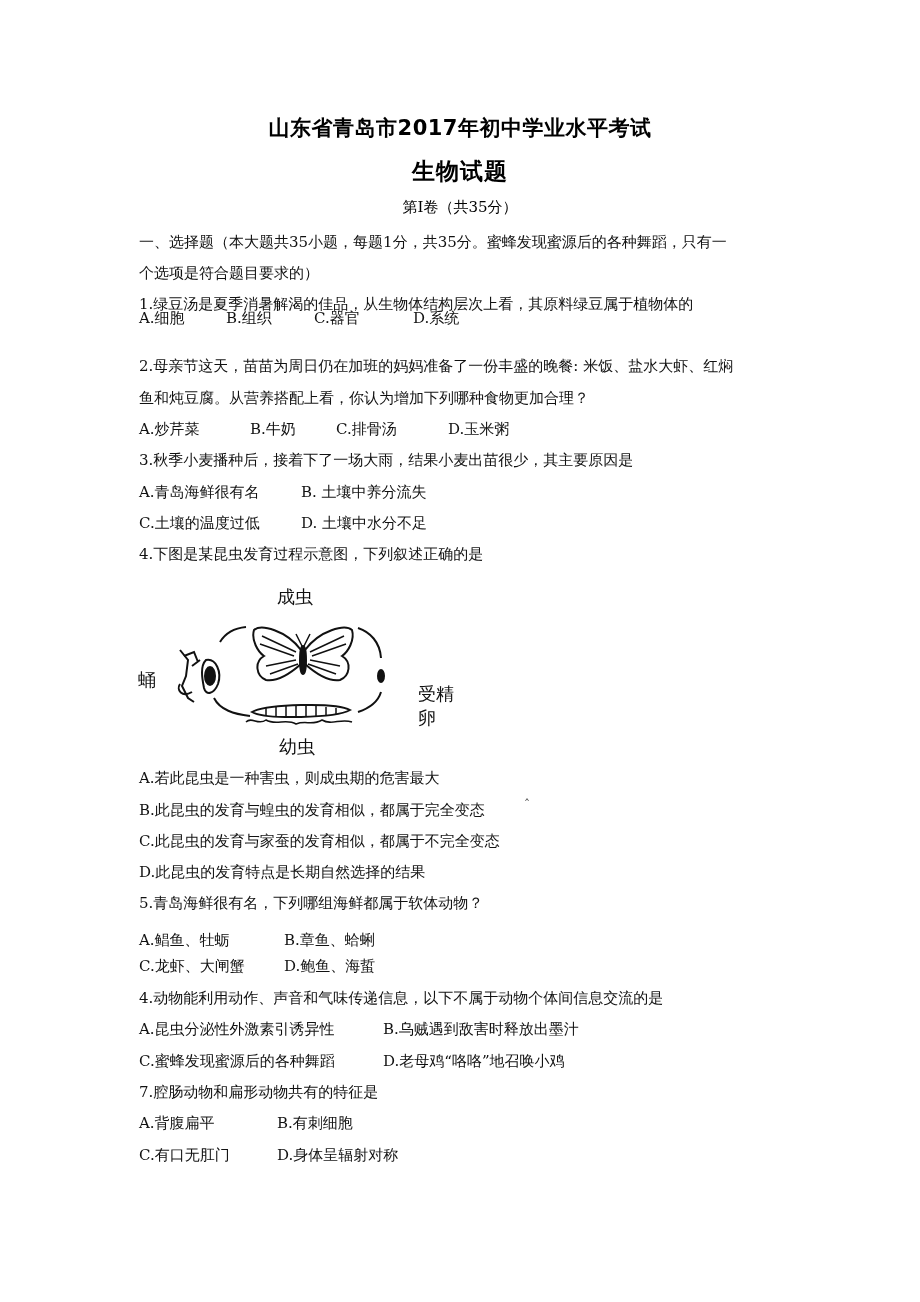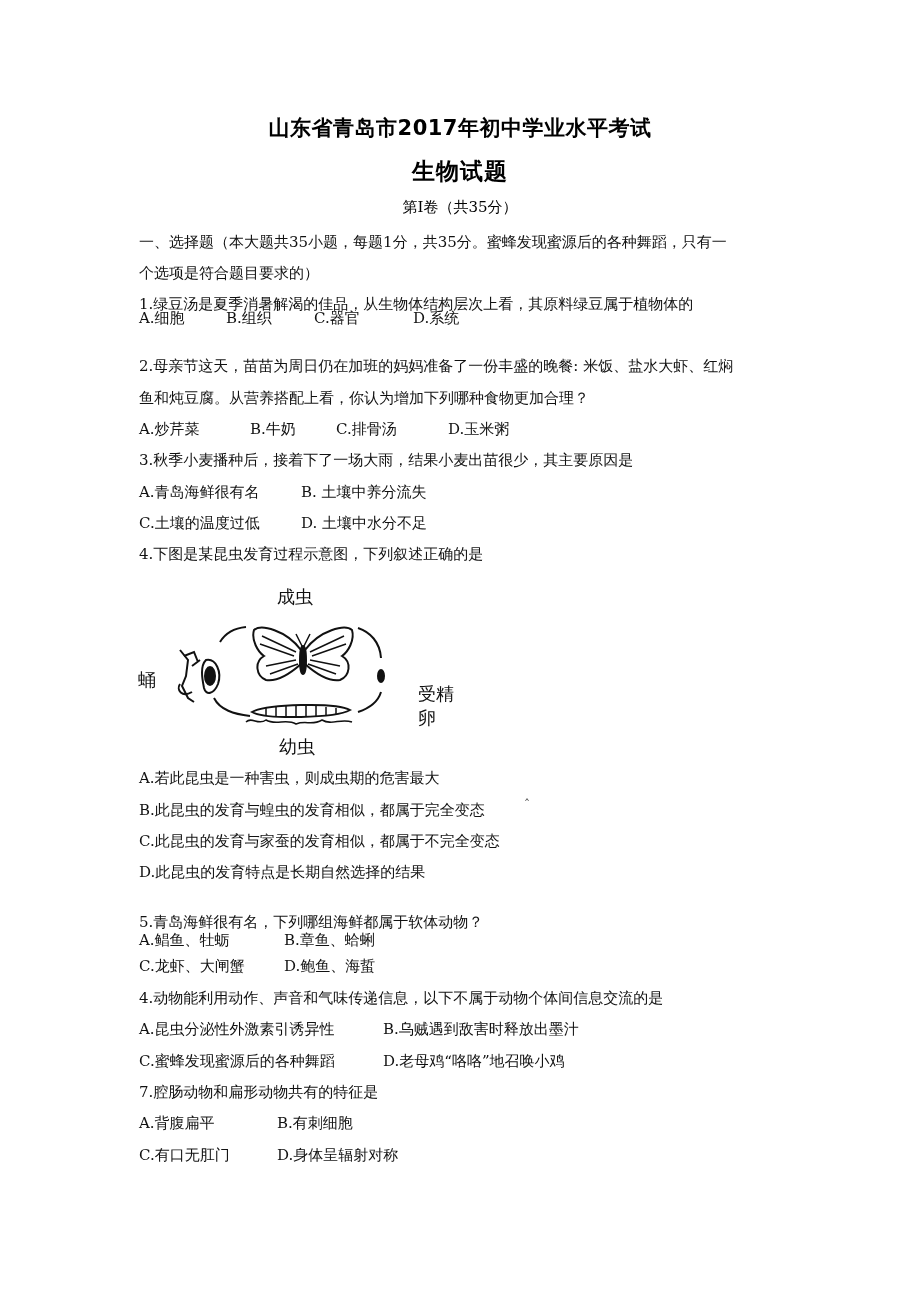--- a/index.html
+++ b/index.html
@@ -99,21 +99,21 @@
       </g>
     </svg>
   </div>
 
   <div class="line" style="top:800px;">B.此昆虫的发育与蝗虫的发育相似，都属于完全变态</div>
   <div class="line" style="top:768px;">A.若此昆虫是一种害虫，则成虫期的危害最大</div>
   <span class="caret">ˆ</span>
   <div class="line" style="top:831px;">C.此昆虫的发育与家蚕的发育相似，都属于不完全变态</div>
   <div class="line" style="top:862px;">D.此昆虫的发育特点是长期自然选择的结果</div>
 
-  <div class="line" style="top:893px;margin-top:19px;">5.青岛海鲜很有名，下列哪组海鲜都属于软体动物？</div>
+  <div class="line" style="top:893px;">5.青岛海鲜很有名，下列哪组海鲜都属于软体动物？</div>
   <div class="line" style="top:901px;margin-top:29px;">
     <span class="opt" style="width:145px">A.鲳鱼、牡蛎</span><span class="opt">B.章鱼、蛤蜊</span>
   </div>
   <div class="line" style="top:956px;">
     <span class="opt" style="width:145px">C.龙虾、大闸蟹</span><span class="opt">D.鲍鱼、海蜇</span>
   </div>
 
   <div class="line" style="top:988px;">4.动物能利用动作、声音和气味传递信息，以下不属于动物个体间信息交流的是</div>
   <div class="line" style="top:1019px;">
     <span class="opt" style="width:244px">A.昆虫分泌性外激素引诱异性</span><span class="opt">B.乌贼遇到敌害时释放出墨汁</span>

